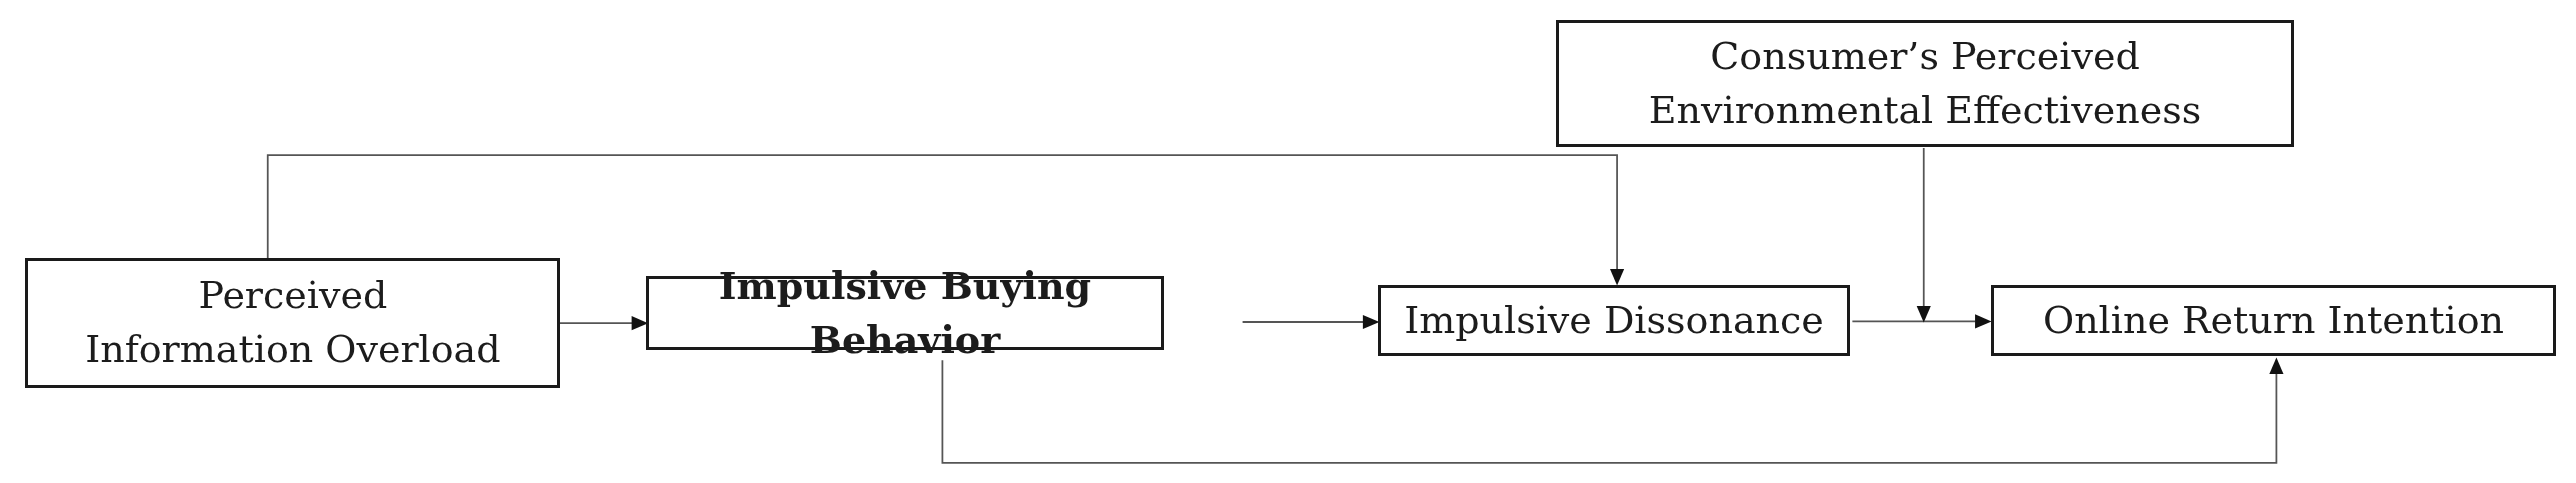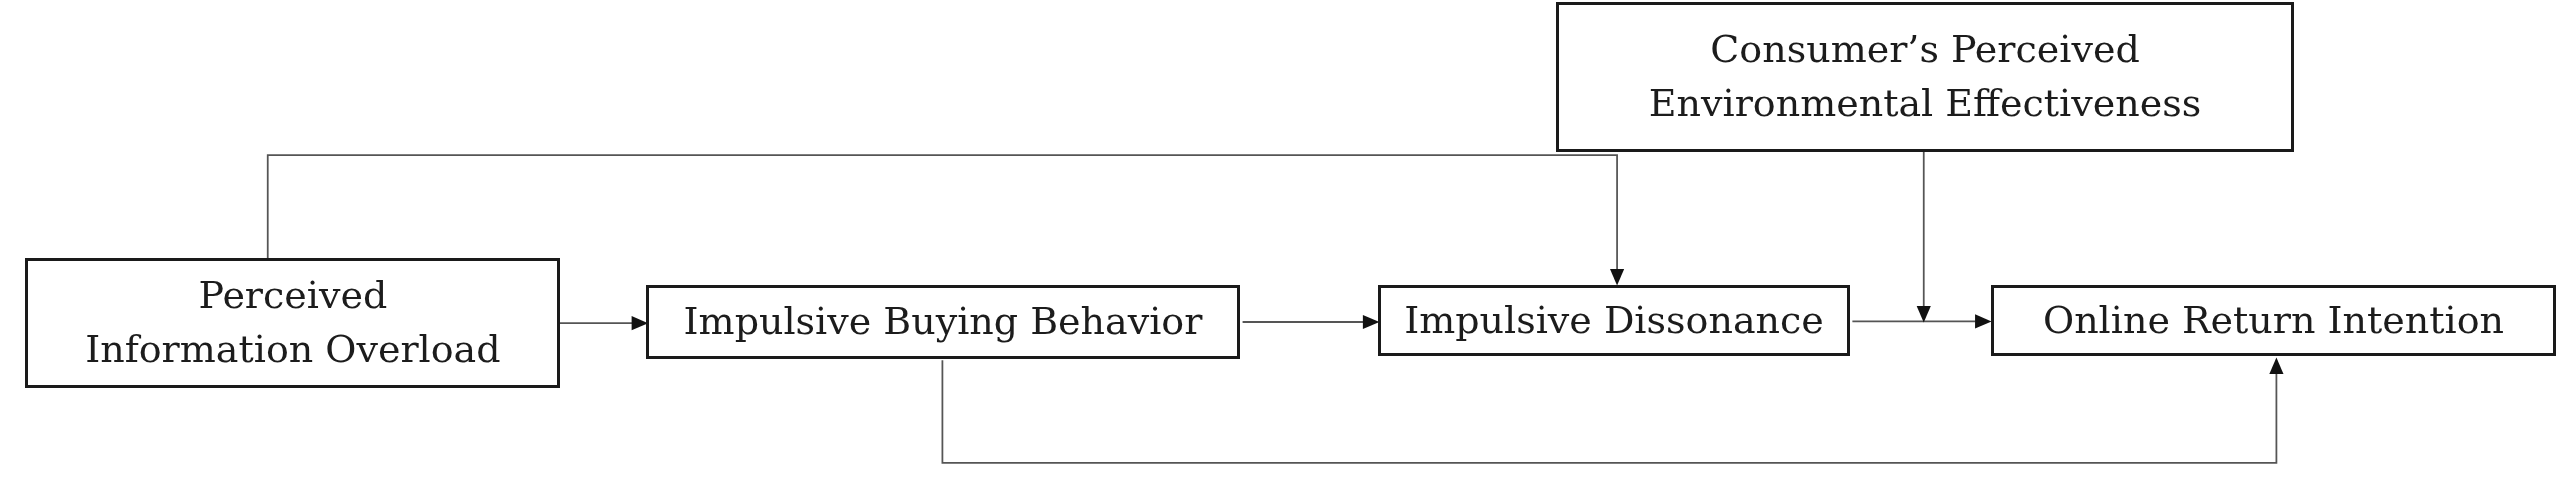--- a/index.html
+++ b/index.html
@@ -44,24 +44,24 @@
     color:var(--text);
     font-size:38px;
     line-height:1.42;
   }
   .node-label{
     white-space:pre-line;
     display:block;
     width:100%;
   }
   .node-pio {left:25.4px;   top:258px; width:535px;  height:130px;}
-  .node-ibb {left:646px; top:285px; width:594px; height:74px;}
+  .node-ibb {left:646px; top:276px; width:518px; height:74px;font-weight:bold;}
   .node-cd  {left:1378px; top:285px; width:472px;  height:71px;}
   .node-ori {left:1991px; top:285px; width:565px;  height:71px;}
-  .node-cpee{left:1556px; top:2px;  width:738px; height:150px;}
+  .node-cpee{left:1556px; top:20px;  width:738px; height:127px;}
 </style>
 </head>
 <body>
 
 <div class="stage">
 
   <svg class="connectors" viewBox="0 0 4364 819" aria-hidden="true">
 
     <g>
       <line class="conn" x1="866" y1="548" x2="1070" y2="548"></line>

